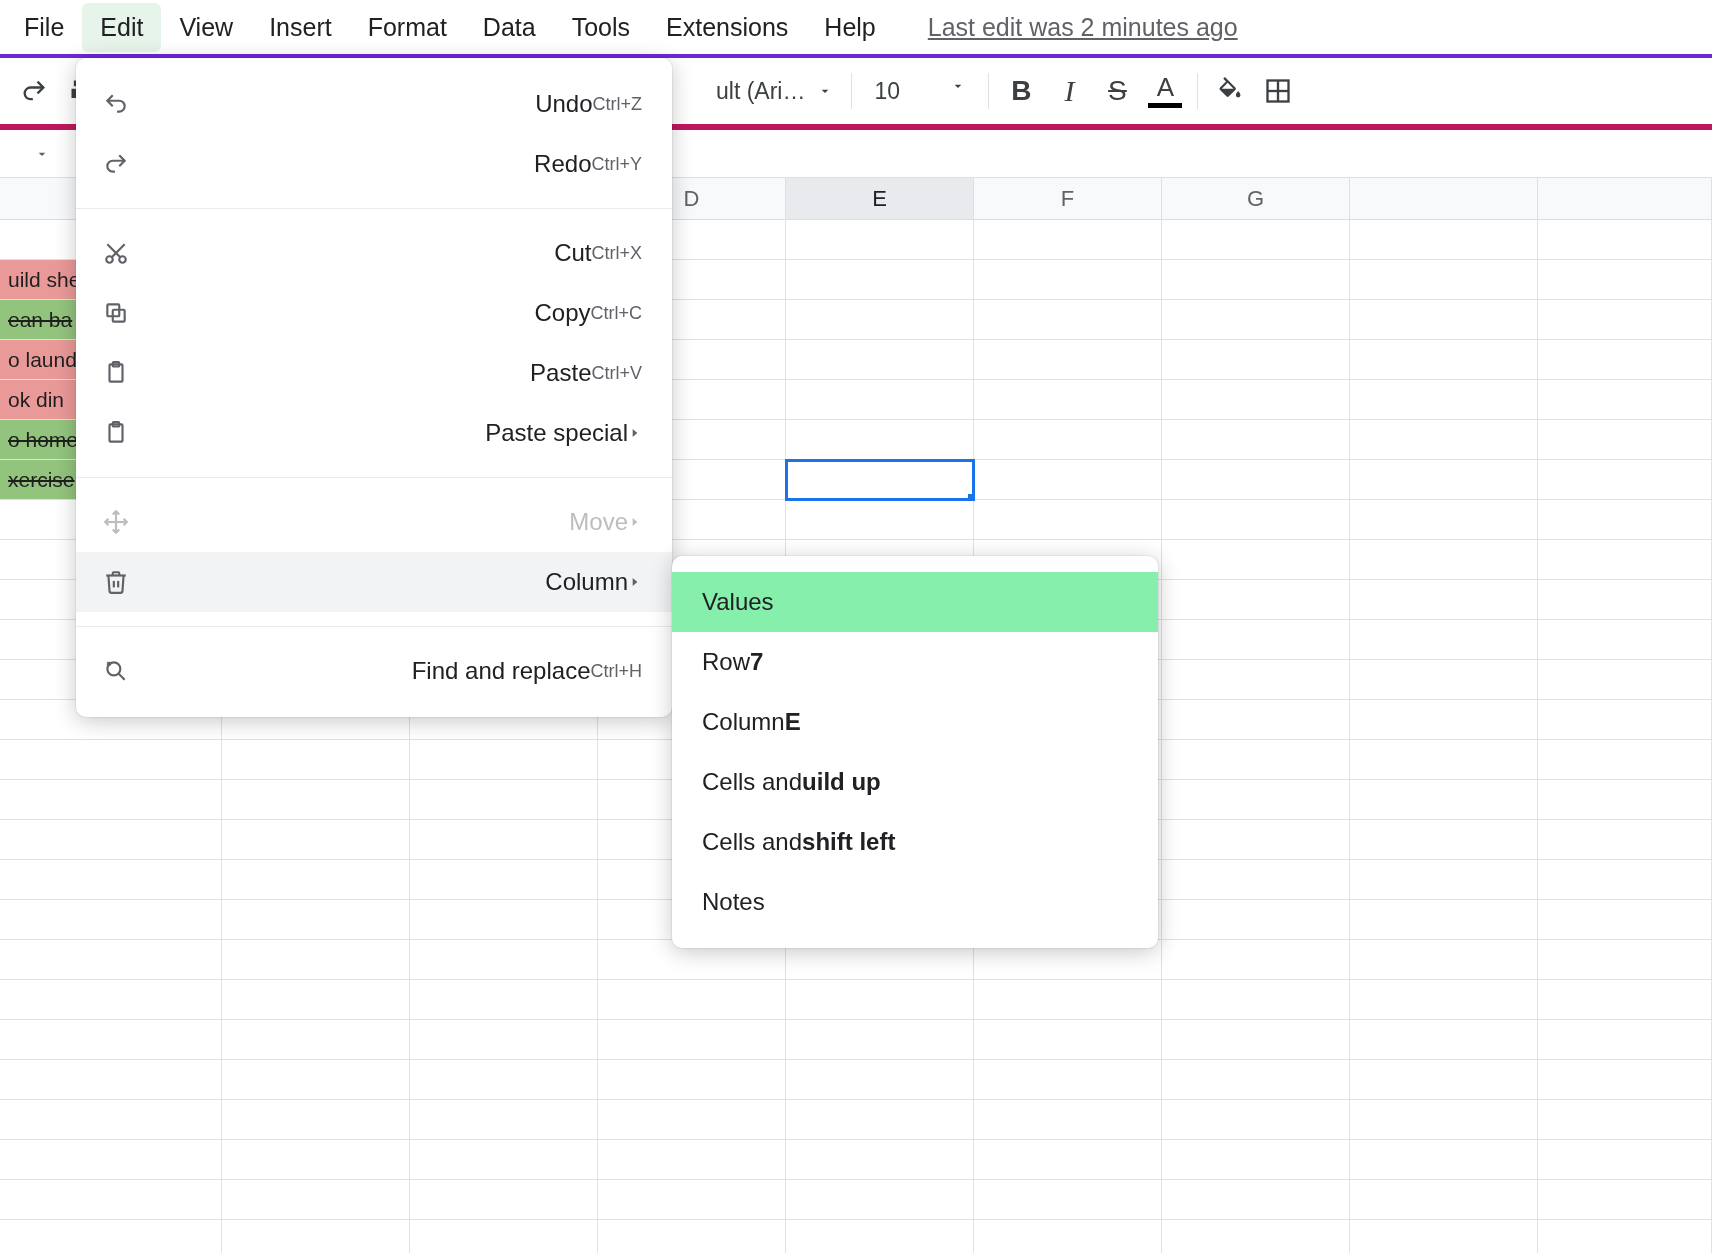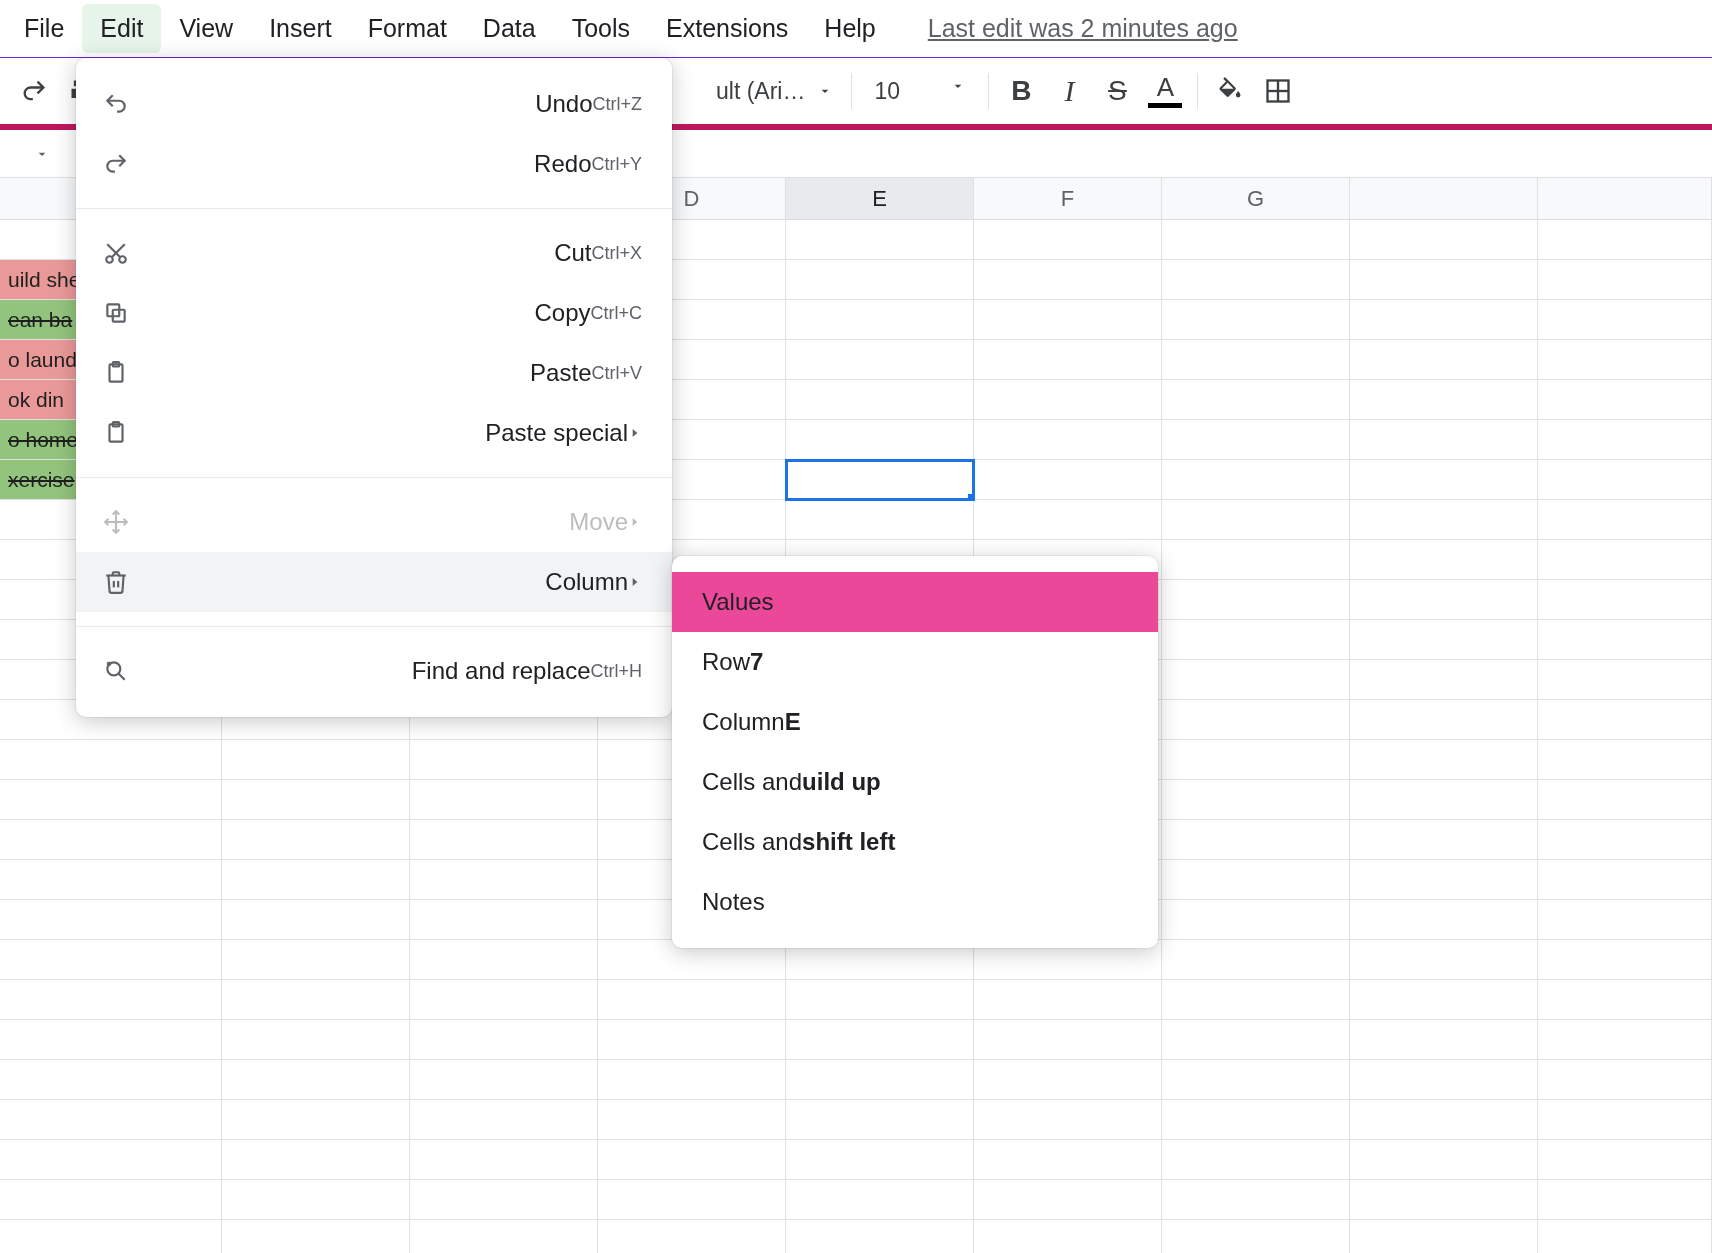--- a/index.html
+++ b/index.html
@@ -12,21 +12,21 @@
     width: 1712px;
     font-size: 24px;
   }
 
   
   .menubar {
     display: flex;
     align-items: center;
     height: 58px;
     padding: 0 6px;
-    border-bottom: 1px solid #6d28d9;
+    border-bottom: 4px solid #6d28d9;
     position: relative;
     z-index: 5;
   }
   .menubar-item {
     padding: 10px 18px;
     font-size: 25px;
     color: #202124;
     cursor: pointer;
     border-radius: 6px;
   }
@@ -201,21 +201,21 @@
     z-index:101;
     font-size:24px;
   }
   .sub-item {
     display:flex; align-items:center;
     height:60px;
     padding:0 30px;
     cursor:pointer;
     color:#202124;
   }
-  .sub-item.hovered { background:#ec4899; }
+  .sub-item.hovered { background:#86efac; }
 
   svg { display:block; }
 </style>
 </head>
 <body>
 
 <div class="menubar">
   <div id="menubar-items" style="display: contents;"><div class="menubar-item">File</div><div class="menubar-item active">Edit</div><div class="menubar-item">View</div><div class="menubar-item">Insert</div><div class="menubar-item">Format</div><div class="menubar-item">Data</div><div class="menubar-item">Tools</div><div class="menubar-item">Extensions</div><div class="menubar-item">Help</div></div>
   <span class="last-edit">Last edit was 2 minutes ago</span>
 </div>

